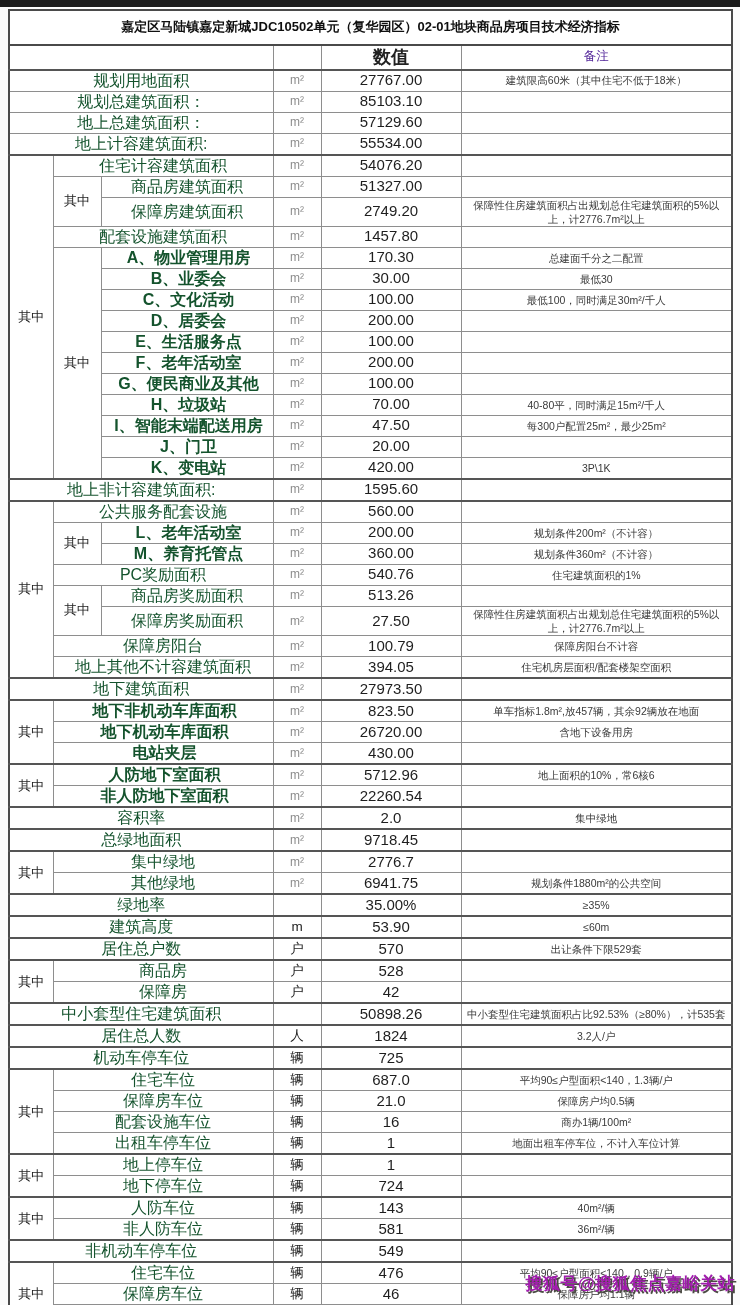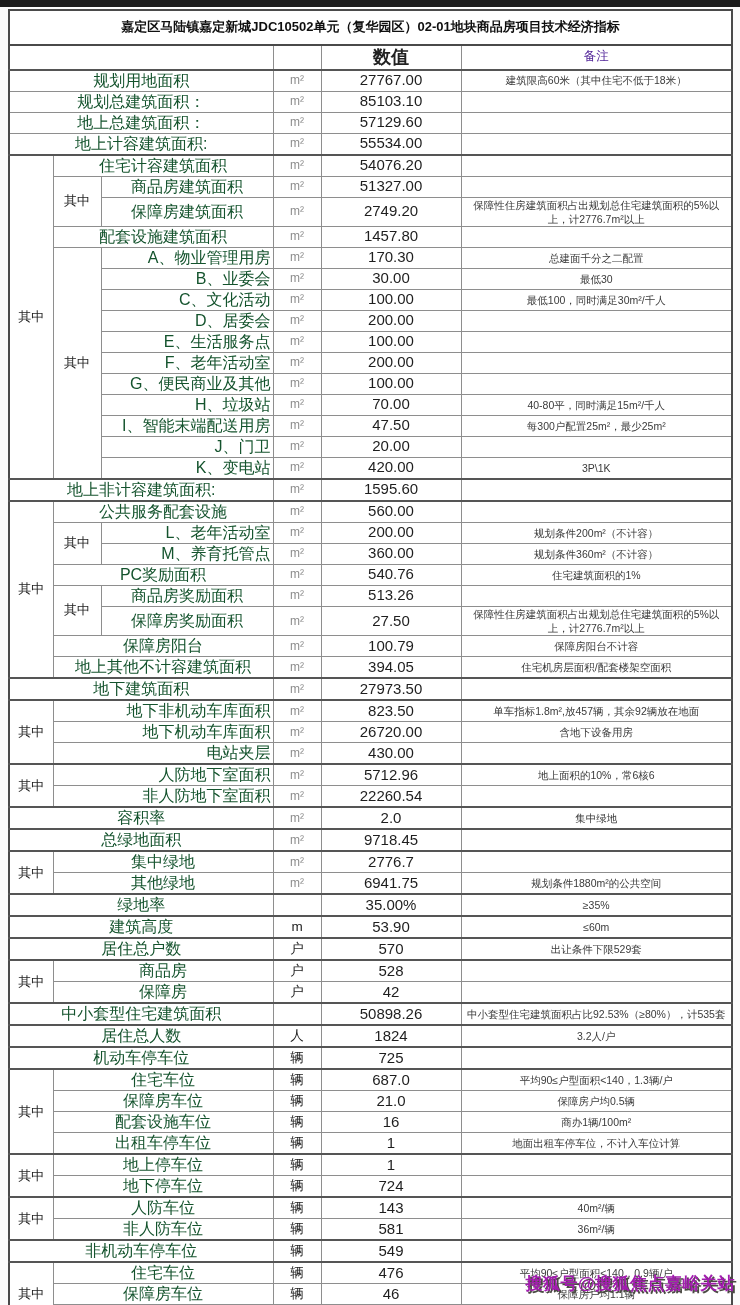--- a/index.html
+++ b/index.html
@@ -17,21 +17,21 @@
     border:1px solid #8e8e8e;padding:0 2px;height:20px;
     text-align:center;vertical-align:middle;color:#222222;
     font-size:14.5px;line-height:1.25;overflow:hidden;
   }
   td.title-cell{height:33px;font-size:13px;font-weight:700;color:#0f0f0f;border-bottom:2px solid #4a4a4a;}
   td.hdr{height:19px;font-size:14px;color:#333;}
   td.hdr-value{font-weight:600;font-size:18px;color:#222;}
   td.hdr-remark{font-size:12.5px;color:#4c1d95;}
   td.gc{font-size:13px;color:#1e1e1e;}
   td.lc{font-size:16px;color:#14532d;}
-  td.lc.la{text-align:right;padding-left:5px;}
+  td.lc.la{text-align:center;padding-left:5px;font-weight:bold;}
   td.uc{font-size:13.5px;color:#222;}
   td.uc.sq{font-size:12px;color:#8d8d8d;}
   td.vc{font-size:15px;color:#1e1e1e;}
   td.rc{font-size:10.5px;color:#3a3a3a;line-height:1.35;text-align:center;}
   tr.thick td{border-top:2px solid #555555;}
   .watermark{
     position:absolute;right:5px;bottom:10px;white-space:nowrap;
     font-size:17px;font-weight:700;letter-spacing:0.5px;
     color:#a21caf;text-shadow:2px 2px 0 #4a4a42;
   }

